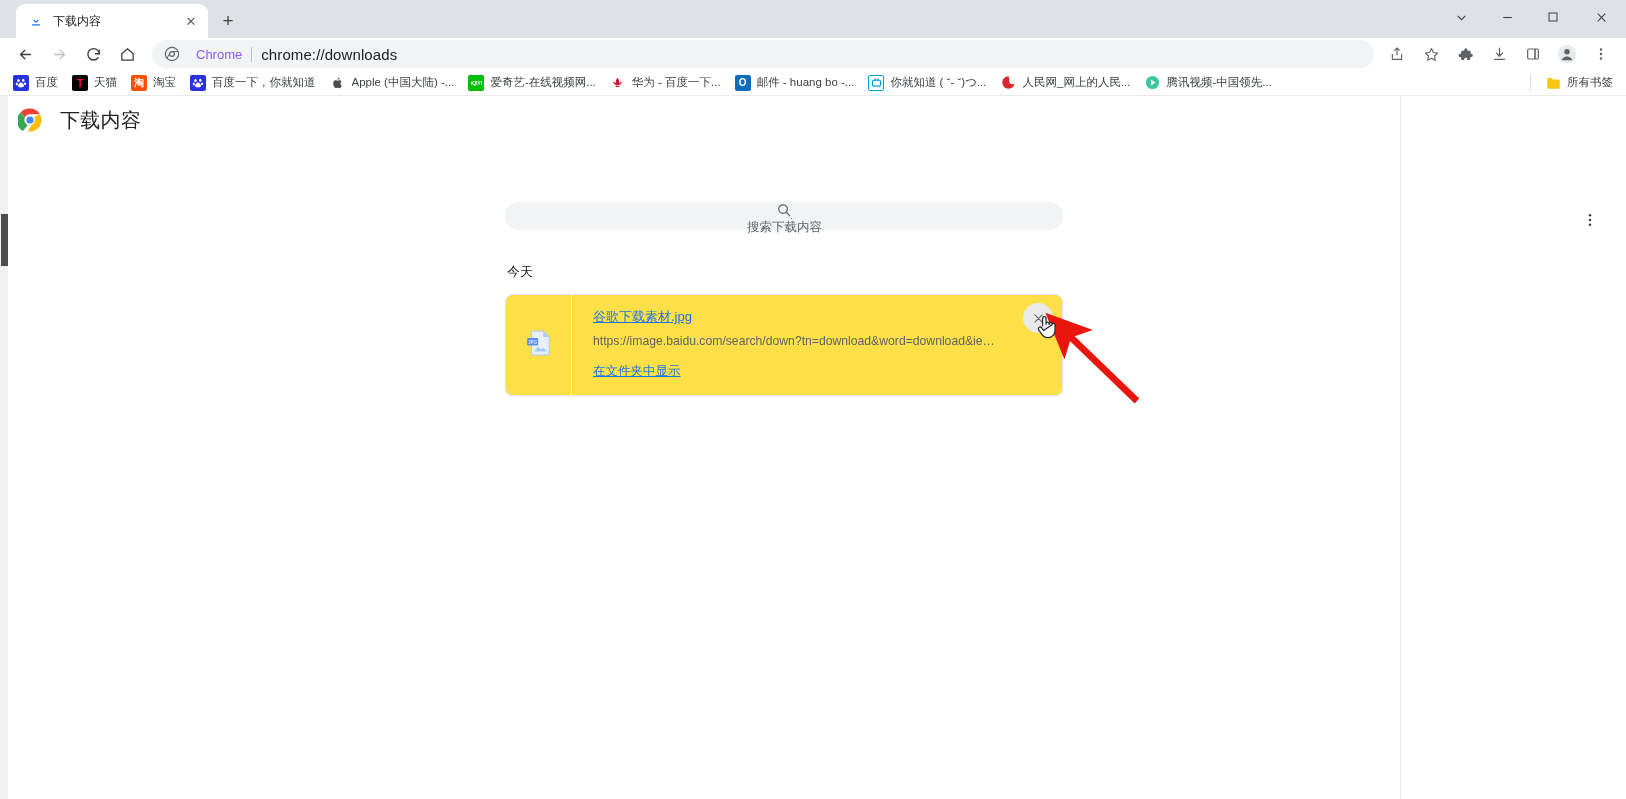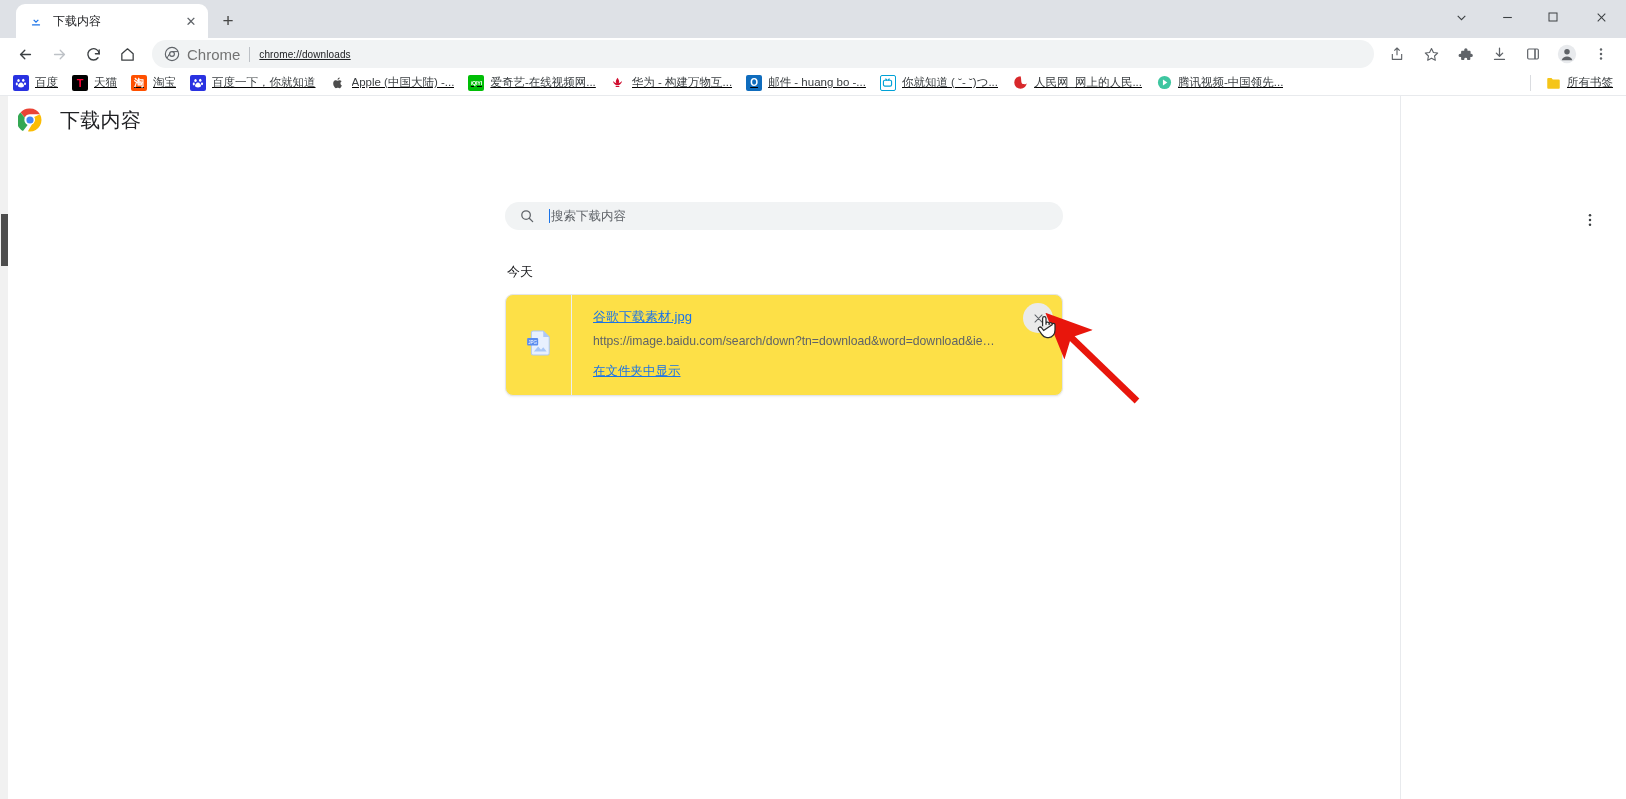--- a/index.html
+++ b/index.html
@@ -59,37 +59,37 @@
     display: flex; align-items: center; justify-content: center;
     color: #5f6368; flex: 0 0 30px;
   }
   .omnibox {
     flex: 1; height: 28px; margin: 0 6px 0 8px;
     background: #f1f3f4; border-radius: 14px;
     display: flex; align-items: center; padding: 0 12px;
   }
   .omni-chip { display: flex; align-items: center; flex: 0 0 auto; }
   .omni-chip-label {
-    font-size: 15px; color: #737373; margin-left: 7px;
+    font-size: 13px; color: #8b5cf6; margin-left: 16px;
   }
   .omni-sep {
     width: 1px; height: 15px; background: #bdc1c6; margin: 0 9px;
   }
-  .omni-url { font-size: 10px; color: #202124; letter-spacing: .1px; text-decoration: underline; }
+  .omni-url { font-size: 15px; color: #202124; letter-spacing: .1px; }
   .tb-right { display: flex; align-items: center; flex: 0 0 auto; }
 
   
   .bookmarks {
     position: absolute; left: 0; top: 70px; width: 1626px; height: 26px;
     background: #ffffff; display: flex; align-items: center;
     padding: 0 6px; border-bottom: 1px solid #e8eaed;
   }
   .bm {
     display: flex; align-items: center; height: 22px;
-    padding: 0 7px; border-radius: 4px; max-width: 150px; flex: 0 0 auto; text-decoration: underline;
+    padding: 0 7px; border-radius: 4px; max-width: 150px; flex: 0 0 auto;
   }
   .bm-ico {
     width: 16px; height: 16px; flex: 0 0 16px; border-radius: 2px;
     display: flex; align-items: center; justify-content: center;
     font-size: 9px; color: #fff; font-weight: bold; overflow: hidden;
   }
   .bm-label {
     font-size: 11.5px; color: #3c4043; margin-left: 6px;
     white-space: nowrap; overflow: hidden; text-overflow: ellipsis;
   }
@@ -106,21 +106,21 @@
     width: 24px; height: 24px;
   }
   .dl-title {
     position: absolute; left: 60px; top: 11px;
     font-size: 20px; color: #202124; letter-spacing: .3px;
   }
   .search-wrap {
     position: absolute; left: 505px; top: 106px;
     width: 558px; height: 28px;
     background: #f1f3f4; border-radius: 14px;
-    display: flex; align-items: center; padding: 0 14px;
+    display: flex; align-items: center; padding: 0 14px; flex-direction: column;
   }
   .search-ico { width: 16px; height: 16px; flex: 0 0 16px; color: #5f6368; }
   .search-caret {
     width: 1px; height: 14px; background: #1a73e8; margin-left: 14px;
     flex: 0 0 1px;
   }
   .search-ph {
     font-size: 12.5px; color: #5f6368; margin-left: 1px;
   }
   .page-kebab {
@@ -369,21 +369,21 @@
       <span class="bm-label">爱奇艺-在线视频网...</span>
     </div>
 
     <div class="bm">
       <span class="bm-ico" style="background:transparent;">
         <svg width="15" height="13" viewBox="0 0 24 24" fill="#cf0a2c">
             <path d="M12 3c-1.6 2.5-3.1 5-3.1 7.4 0 1.6.9 2.6 1.9 3.4-2.4-1-5.4-2.6-7.2-4.7.4 3 2.4 5.8 5.5 7.6l-.2.6h6.2l-.2-.6c3.1-1.8 5.1-4.6 5.5-7.6-1.8 2.1-4.8 3.7-7.2 4.7 1-.8 1.9-1.8 1.9-3.4C15.1 8 13.6 5.5 12 3z"></path>
             <rect x="8.4" y="18.4" width="7.2" height="2" rx="1"></rect>
           </svg>
       </span>
-      <span class="bm-label">华为 - 构建万物互...</span>
+      <span class="bm-label">华为 - 百度一下...</span>
     </div>
 
     <div class="bm">
       <span class="bm-ico" style="background:#0f6cbd;font-size:10px;">
         <span>O</span>
       </span>
       <span class="bm-label">邮件 - huang bo -...</span>
     </div>
 
     <div class="bm">

